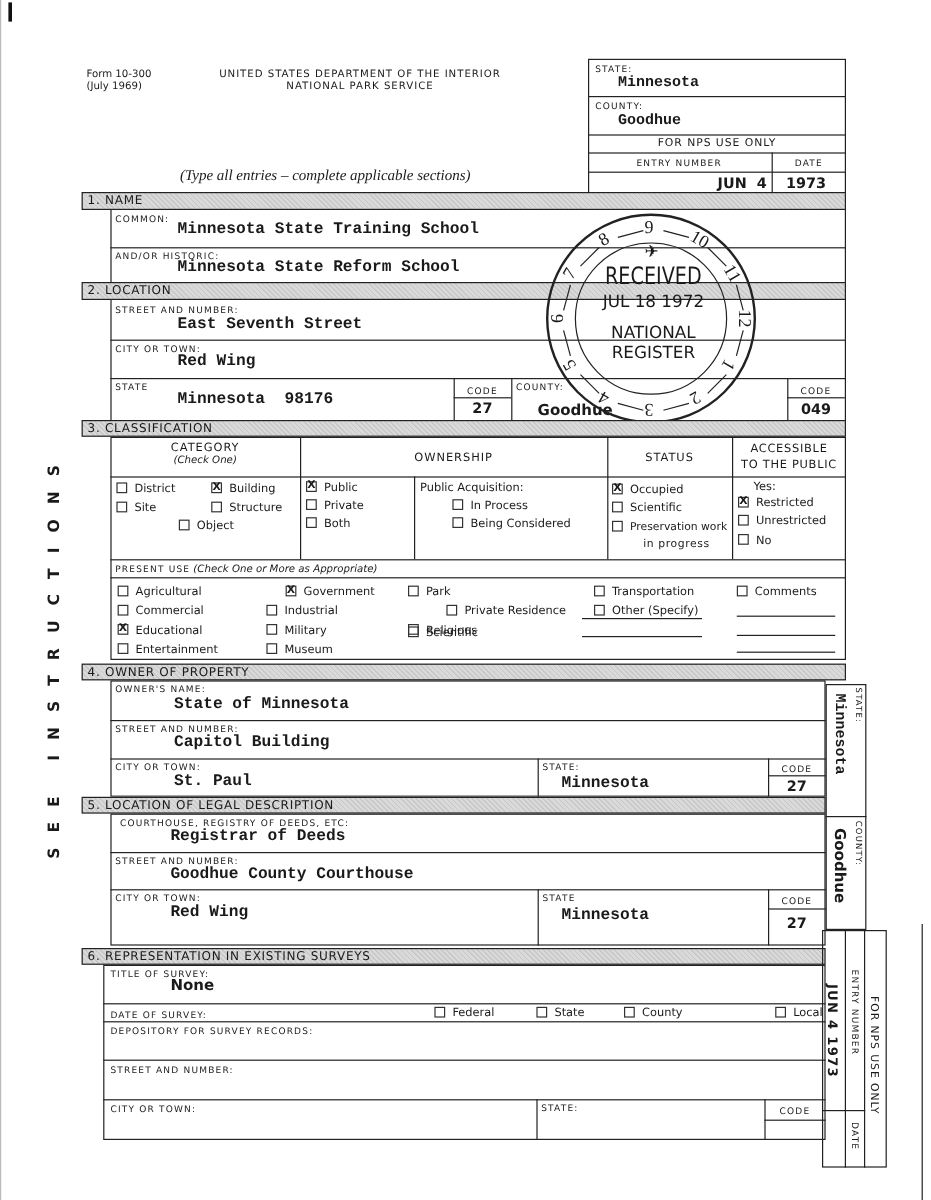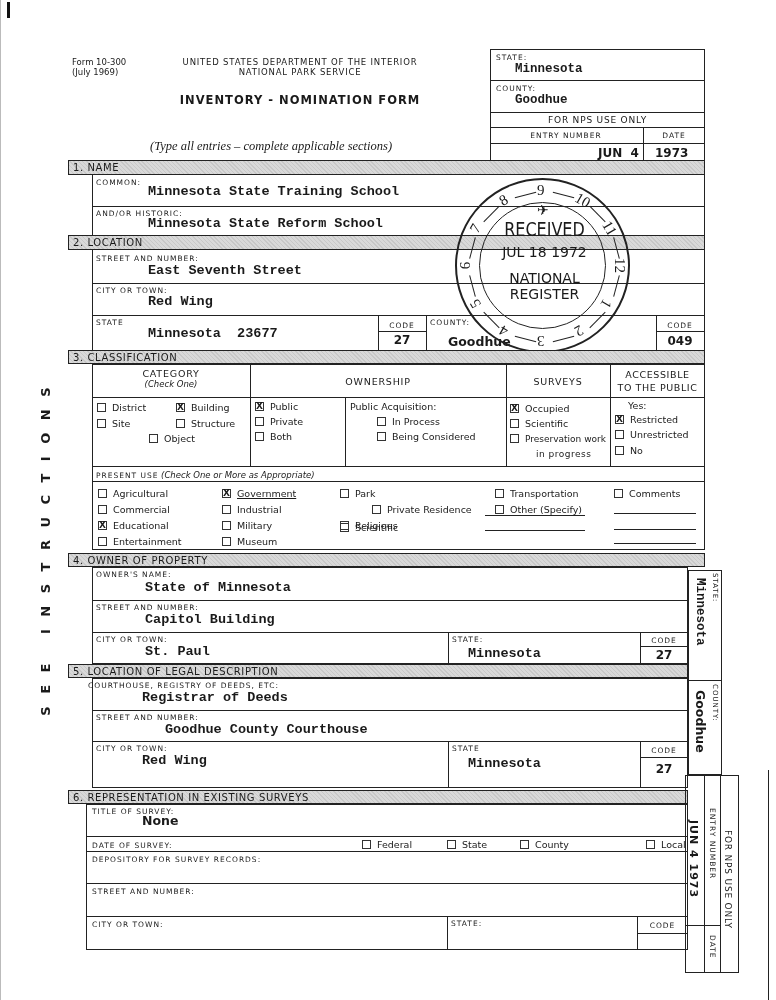--- a/index.html
+++ b/index.html
@@ -32,21 +32,20 @@
 
 <div class="abs sans" style="left:72px;top:57px;font-size:8.5px;line-height:10px;">
   <div>Form 10-300</div>
   <div>(July 1969)</div>
 </div>
 <div class="abs sans" style="left:160px;top:57px;width:280px;text-align:center;font-size:8.5px;letter-spacing:0.8px;line-height:10px;">
   <div>UNITED STATES DEPARTMENT OF THE INTERIOR</div>
   <div>NATIONAL PARK SERVICE</div>
 </div>
 <div class="abs sans" style="left:135px;top:92px;width:330px;text-align:center;font-size:11.5px;font-weight:bold;letter-spacing:1px;line-height:16px;">
-  <div>INVENTORY - NOMINATION FORM</div>
 </div>
 <div class="abs serif" style="left:150px;top:139px;font-size:12.5px;font-style:italic;">(Type all entries – complete applicable sections)</div>
 
 <div class="box" style="left:490px;top:49px;width:215px;height:112px;"></div>
 <div class="abs lbl" style="left:496px;top:53px;">STATE:</div>
 <div class="abs mono val" style="left:515px;top:62px;font-size:12.5px;">Minnesota</div>
 <div class="line" style="left:490px;top:80px;width:215px;height:1px;"></div>
 <div class="abs lbl" style="left:496px;top:84px;">COUNTY:</div>
 <div class="abs mono val" style="left:515px;top:93px;font-size:12.5px;">Goodhue</div>
 <div class="line" style="left:490px;top:112px;width:215px;height:1px;"></div>
@@ -77,21 +76,21 @@
   </div>
 <div class="line" style="left:92px;top:250px;width:1px;height:100px;"></div>
 <div class="line" style="left:704px;top:250px;width:1px;height:100px;"></div>
 <div class="abs lbl" style="left:96px;top:254px;">STREET AND NUMBER:</div>
 <div class="abs mono val" style="left:148px;top:263px;">East Seventh Street</div>
 <div class="line" style="left:92px;top:283px;width:613px;height:1px;"></div>
 <div class="abs lbl" style="left:96px;top:286px;">CITY OR TOWN:</div>
 <div class="abs mono val" style="left:148px;top:294px;">Red Wing</div>
 <div class="line" style="left:92px;top:315px;width:613px;height:1px;"></div>
 <div class="abs lbl" style="left:96px;top:318px;">STATE</div>
-<div class="abs mono val" style="left:148px;top:326px;white-space:pre;">Minnesota  23677</div>
+<div class="abs mono val" style="left:148px;top:326px;white-space:pre;">Minnesota  98176</div>
 <div class="line" style="left:378px;top:315px;width:1px;height:35px;"></div>
 <div class="abs lbl" style="left:378px;top:321px;width:48px;text-align:center;">CODE</div>
 <div class="line" style="left:378px;top:331px;width:48px;height:1px;"></div>
 <div class="abs sans" style="left:378px;top:333px;width:48px;text-align:center;font-size:12px;font-weight:bold;">27</div>
 <div class="line" style="left:426px;top:315px;width:1px;height:35px;"></div>
 <div class="abs lbl" style="left:430px;top:318px;">COUNTY:</div>
 <div class="abs sans" style="left:448px;top:334px;font-size:12.5px;font-weight:bold;">Goodhue</div>
 <div class="line" style="left:656px;top:315px;width:1px;height:35px;"></div>
 <div class="abs lbl" style="left:656px;top:321px;width:48px;text-align:center;">CODE</div>
 <div class="line" style="left:656px;top:331px;width:48px;height:1px;"></div>
@@ -141,21 +140,21 @@
 <div class="line" style="left:610px;top:364px;width:1px;height:102px;"></div>
 <div class="line" style="left:345px;top:397px;width:1px;height:69px;"></div>
 <div class="line" style="left:92px;top:397px;width:613px;height:1px;"></div>
 <div class="line" style="left:92px;top:466px;width:613px;height:1px;"></div>
 
 <div class="abs sans" style="left:92px;top:368px;width:158px;text-align:center;font-size:9.5px;letter-spacing:0.8px;">
   <div>CATEGORY</div>
   <div style="font-style:italic;font-size:8.5px;letter-spacing:0;">(Check One)</div>
 </div>
 <div class="abs sans" style="left:250px;top:376px;width:256px;text-align:center;font-size:9.5px;letter-spacing:0.8px;">OWNERSHIP</div>
-<div class="abs sans" style="left:506px;top:376px;width:104px;text-align:center;font-size:9.5px;letter-spacing:0.8px;">SURVEYS</div>
+<div class="abs sans" style="left:506px;top:376px;width:104px;text-align:center;font-size:9.5px;letter-spacing:0.8px;">STATUS</div>
 <div class="abs sans" style="left:610px;top:368px;width:95px;text-align:center;font-size:9.5px;letter-spacing:0.6px;line-height:13px;">
   <div>ACCESSIBLE</div>
   <div>TO THE PUBLIC</div>
 </div>
 
 <div class="opt" style="left:97px;top:402px;"><span class="cb"></span><span>District</span></div>
 <div class="opt" style="left:176px;top:402px;"><span class="cb x"></span><span>Building</span></div>
 <div class="opt" style="left:97px;top:418px;"><span class="cb"></span><span>Site</span></div>
 <div class="opt" style="left:176px;top:418px;"><span class="cb"></span><span>Structure</span></div>
 <div class="opt" style="left:149px;top:433px;"><span class="cb"></span><span>Object</span></div>
@@ -180,21 +179,21 @@
 <div class="abs" style="left:96px;top:470px;font-size:8px;">
   <span class="lbl">PRESENT USE</span>
   <span style="font-style:italic;font-size:8.5px;">(Check One or More as Appropriate)</span>
 </div>
 <div class="line" style="left:92px;top:481px;width:613px;height:1px;"></div>
 <div id="present-use-grid">
     <div class="opt" style="left: 98px; top: 488px;"><span class="cb"></span><span>Agricultural</span></div>
     <div class="opt" style="left: 98px; top: 504px;"><span class="cb"></span><span>Commercial</span></div>
     <div class="opt" style="left: 98px; top: 520px;"><span class="cb x"></span><span>Educational</span></div>
     <div class="opt" style="left: 98px; top: 536px;"><span class="cb"></span><span>Entertainment</span></div>
-    <div class="opt" style="left: 222px; top: 488px; text-decoration: underline;"><span class="cb x"></span><span>Government</span></div>
+    <div class="opt" style="left: 238px; top: 488px;"><span class="cb x"></span><span>Government</span></div>
     <div class="opt" style="left: 222px; top: 504px;"><span class="cb"></span><span>Industrial</span></div>
     <div class="opt" style="left: 222px; top: 520px;"><span class="cb"></span><span>Military</span></div>
     <div class="opt" style="left: 222px; top: 536px;"><span class="cb"></span><span>Museum</span></div>
     <div class="opt" style="left: 340px; top: 488px;"><span class="cb"></span><span>Park</span></div>
     <div class="opt" style="left: 340px; top: 504px; padding-left: 32px;"><span class="cb"></span><span>Private Residence</span></div>
     <div class="opt" style="left: 340px; top: 520px;"><span class="cb"></span><span>Religious</span></div>
     <div class="opt" style="left: 340px; top: 522px;"><span class="cb"></span><span>Scientific</span></div>
     <div class="opt" style="left: 495px; top: 488px;"><span class="cb"></span><span>Transportation</span></div>
     <div class="opt" style="left: 495px; top: 504px;"><span class="cb"></span><span>Other (Specify)</span></div>
     <div class="opt" style="left: 614px; top: 488px;"><span class="cb"></span><span>Comments</span></div>
@@ -222,25 +221,25 @@
 <div class="abs mono val" style="left:468px;top:646px;">Minnesota</div>
 <div class="line" style="left:640px;top:632px;width:1px;height:32px;"></div>
 <div class="abs lbl" style="left:640px;top:636px;width:48px;text-align:center;">CODE</div>
 <div class="line" style="left:640px;top:646px;width:48px;height:1px;"></div>
 <div class="abs sans" style="left:640px;top:648px;width:48px;text-align:center;font-size:12px;font-weight:bold;">27</div>
 
 <div class="shade" style="left:68px;top:664px;width:620px;height:14px;">
     <span>5. LOCATION OF LEGAL DESCRIPTION</span>
   </div>
 <div class="box" style="left:92px;top:678px;width:596px;height:110px;"></div>
-<div class="abs lbl" style="left:88px;top:681px;">COURTHOUSE, REGISTRY OF DEEDS, ETC:</div>
+<div class="abs lbl" style="left:100px;top:681px;">COURTHOUSE, REGISTRY OF DEEDS, ETC:</div>
 <div class="abs mono val" style="left:142px;top:690px;">Registrar of Deeds</div>
 <div class="line" style="left:92px;top:710px;width:596px;height:1px;"></div>
 <div class="abs lbl" style="left:96px;top:713px;">STREET AND NUMBER:</div>
-<div class="abs mono val" style="left:142px;top:722px;margin-left:23px;">Goodhue County Courthouse</div>
+<div class="abs mono val" style="left:142px;top:722px;">Goodhue County Courthouse</div>
 <div class="line" style="left:92px;top:741px;width:596px;height:1px;"></div>
 <div class="abs lbl" style="left:96px;top:744px;">CITY OR TOWN:</div>
 <div class="abs mono val" style="left:142px;top:753px;">Red Wing</div>
 <div class="line" style="left:448px;top:741px;width:1px;height:47px;"></div>
 <div class="abs lbl" style="left:452px;top:744px;">STATE</div>
 <div class="abs mono val" style="left:468px;top:756px;">Minnesota</div>
 <div class="line" style="left:640px;top:741px;width:1px;height:47px;"></div>
 <div class="abs lbl" style="left:640px;top:746px;width:48px;text-align:center;">CODE</div>
 <div class="line" style="left:640px;top:757px;width:48px;height:1px;"></div>
 <div class="abs sans" style="left:640px;top:762px;width:48px;text-align:center;font-size:12px;font-weight:bold;">27</div>

